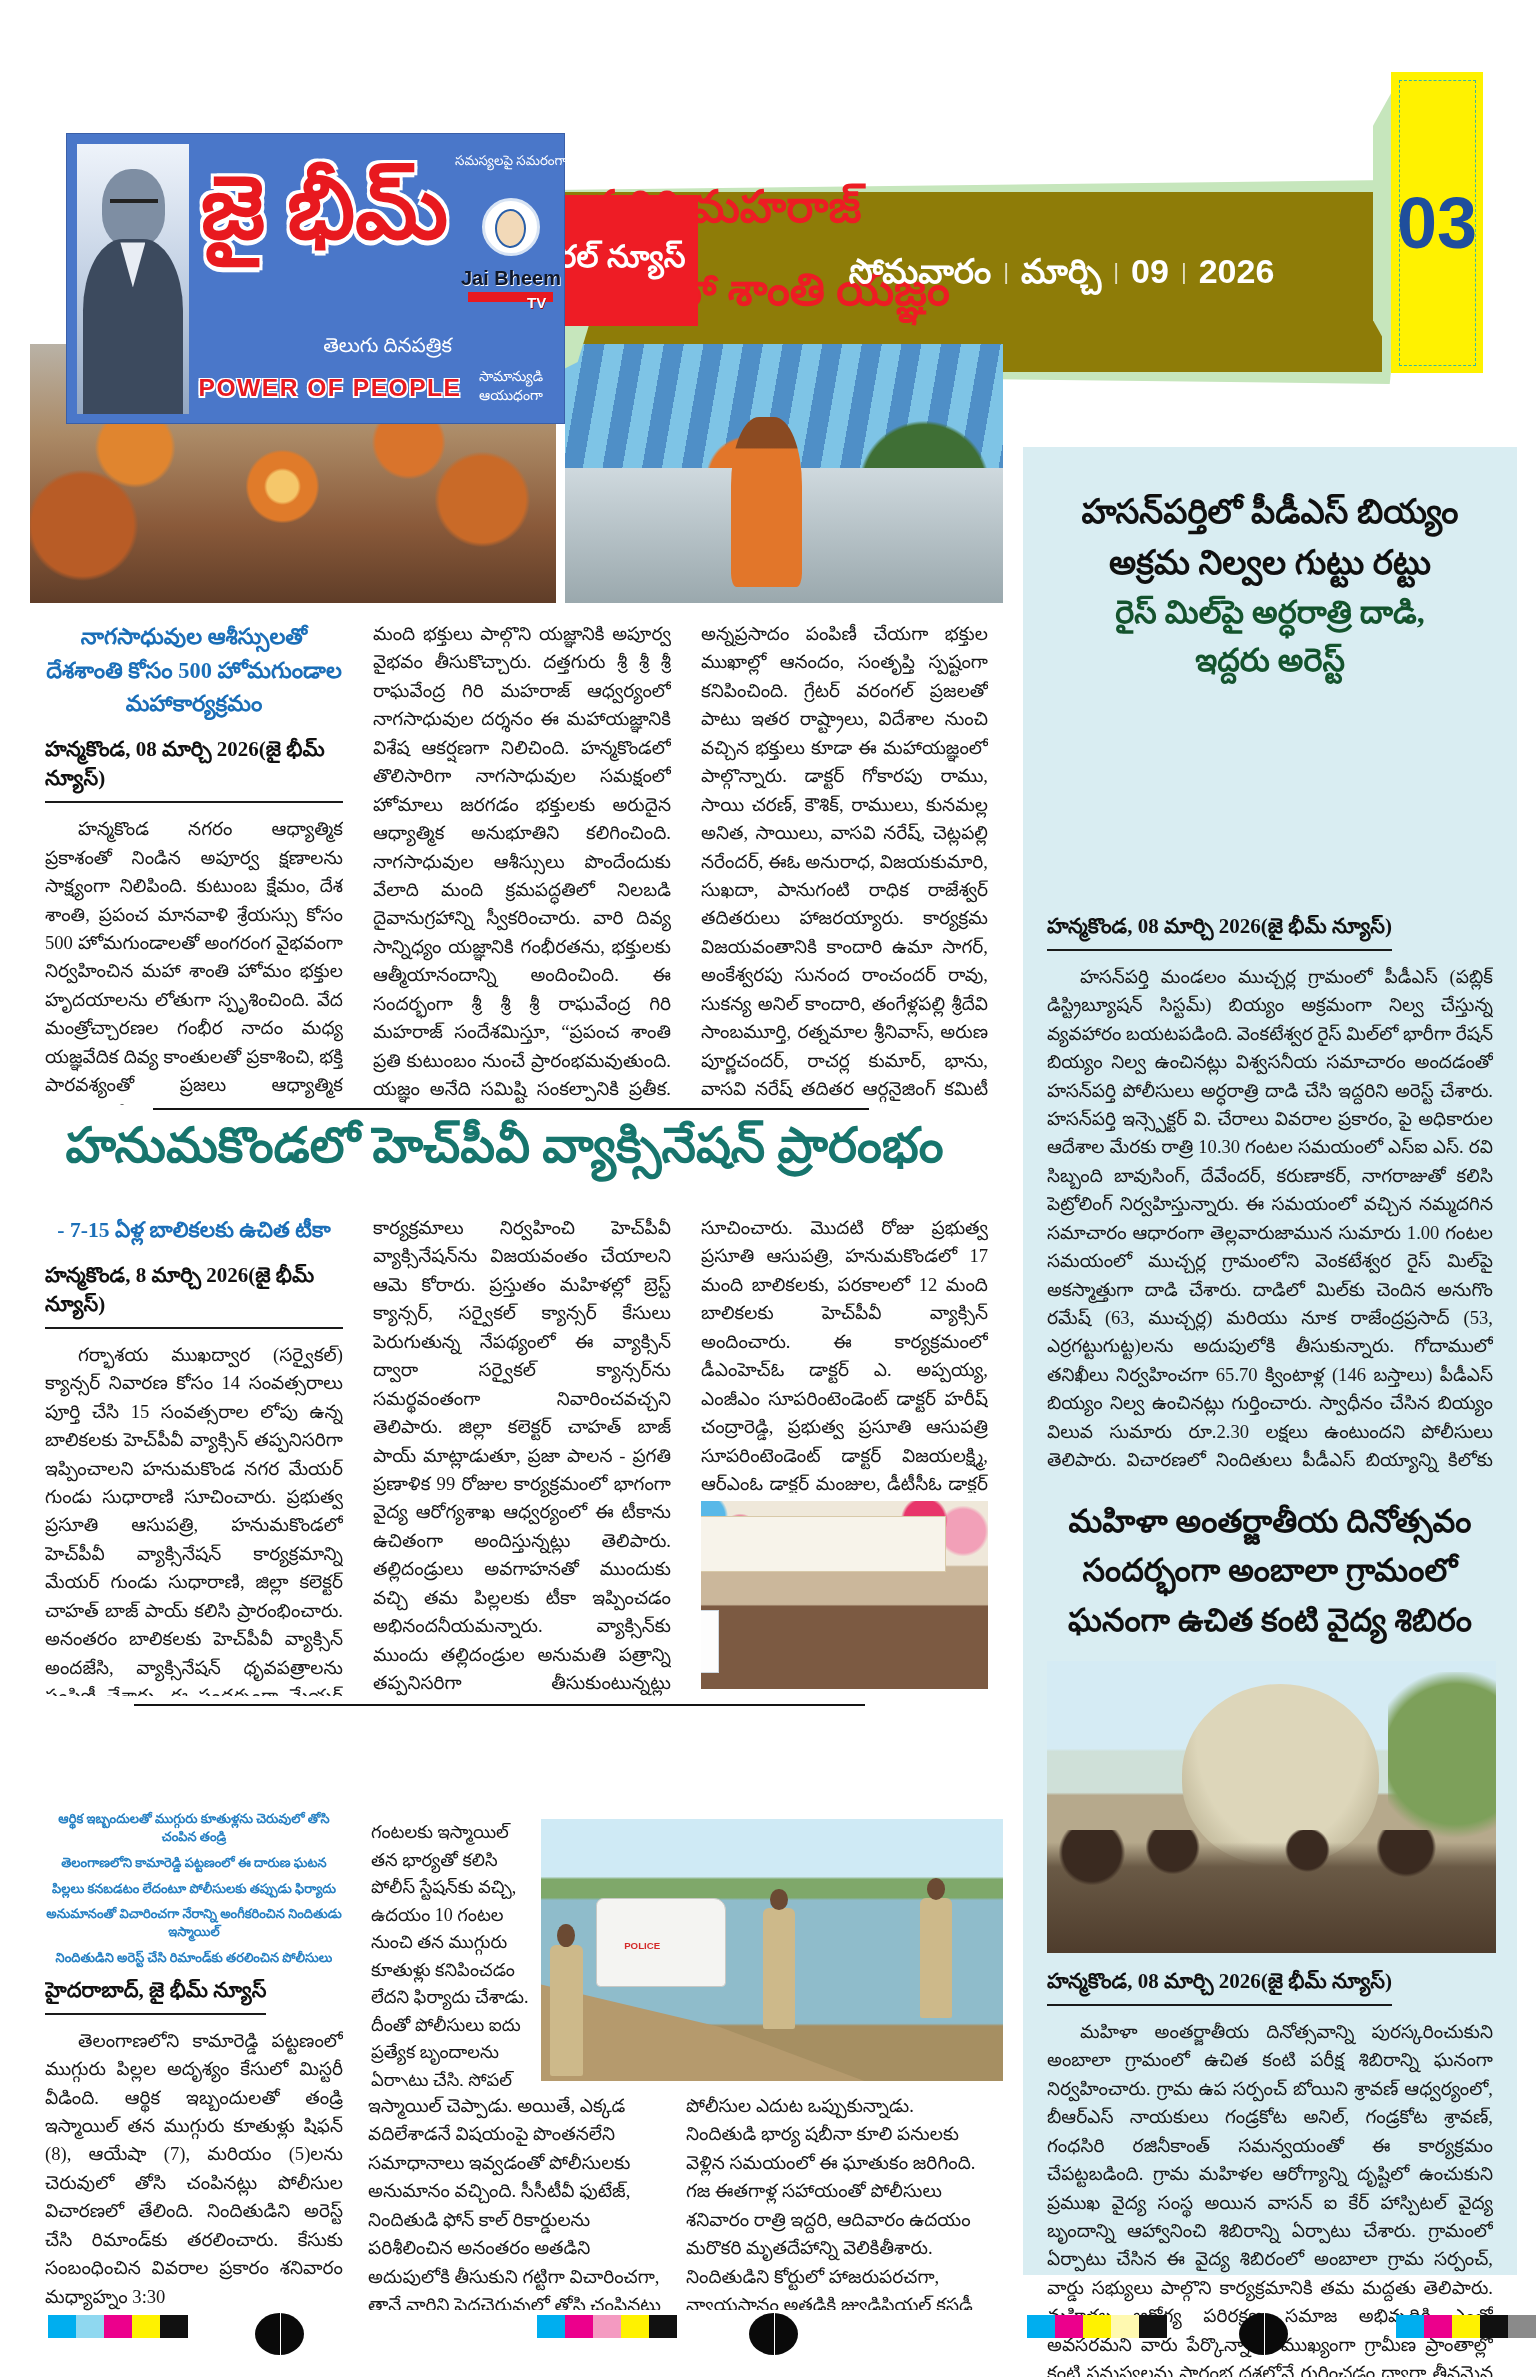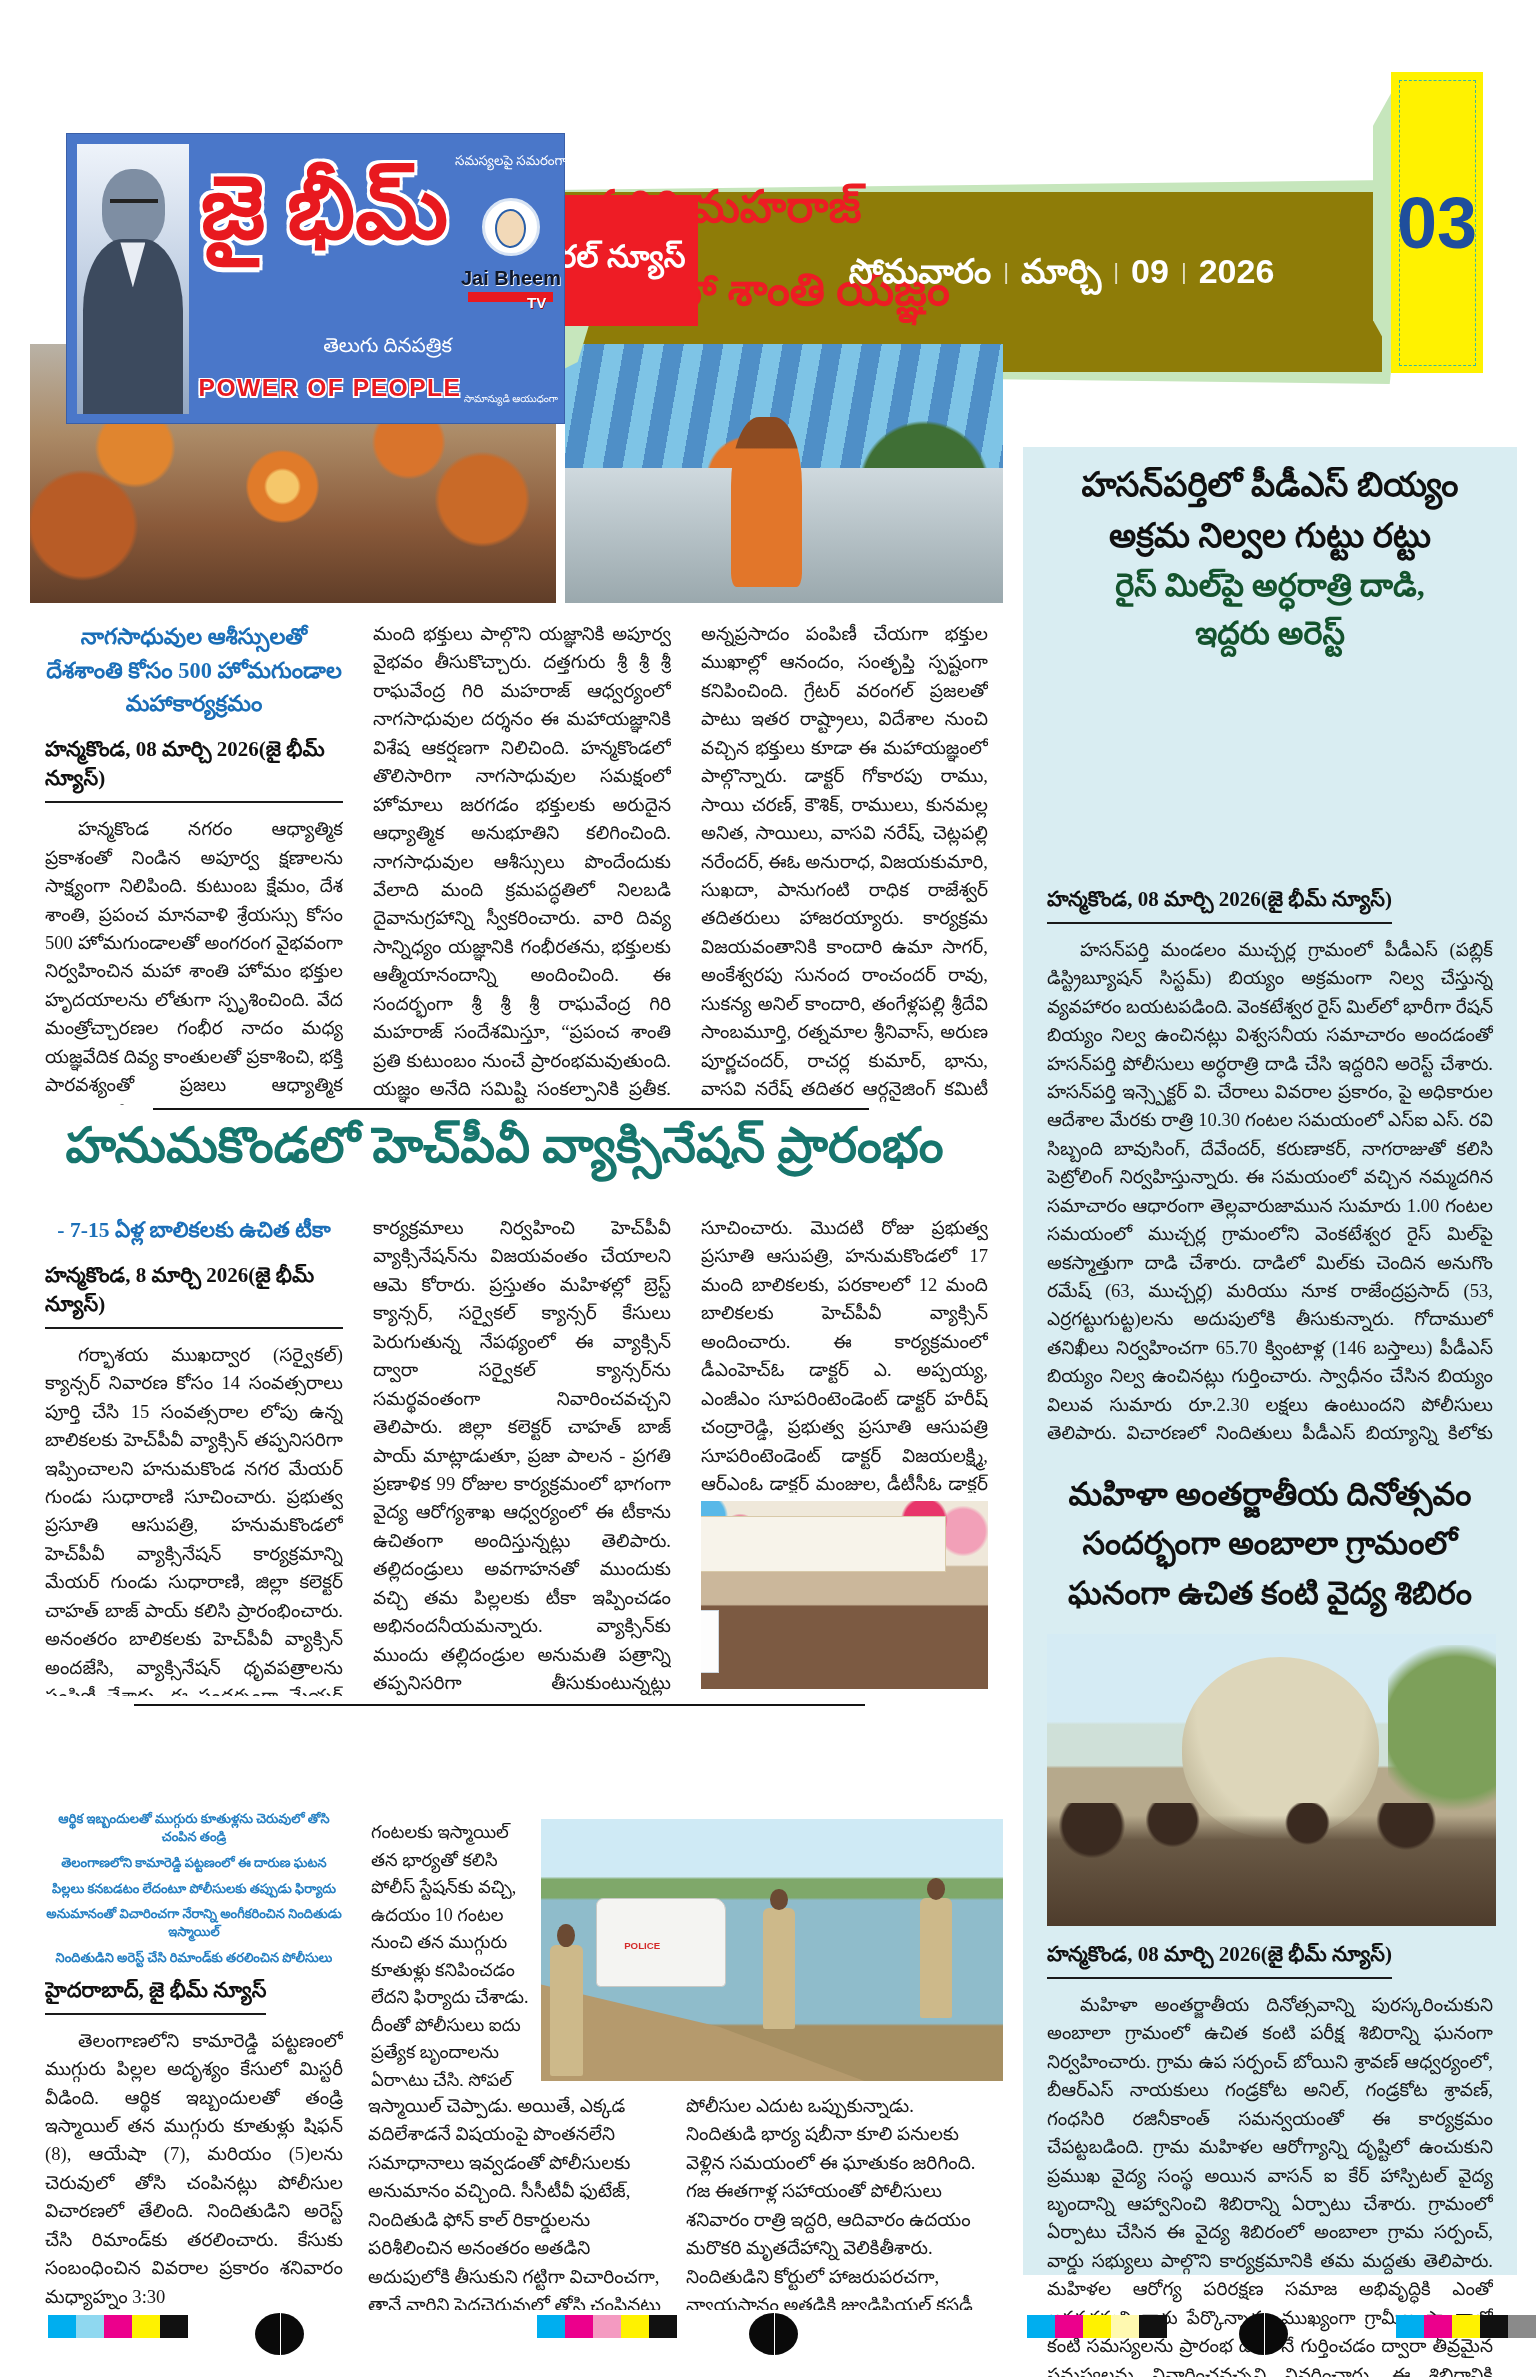--- a/index.html
+++ b/index.html
@@ -40,21 +40,21 @@
   .mast-title { position:absolute; left:128px; top:27px; width:259px; text-align:center;
     color:#e8191f; font-weight:bold; font-size:88px; line-height:1.1;
     text-shadow:-3px -3px 0 #fff,3px -3px 0 #fff,-3px 3px 0 #fff,3px 3px 0 #fff,0 4.5px 0 #fff; }
   .mast-sub { position:absolute; left:246px; top:200px; width:149px; text-align:center;
     color:#fff; font-size:20px; }
   .mast-slogan { position:absolute; left:125px; top:240px; width:276px; text-align:center;
     color:#e8191f; font-weight:bold; font-size:24.6px; letter-spacing:1.5px;
     text-shadow:-1.5px -1.5px 0 #fff,1.5px -1.5px 0 #fff,-1.5px 1.5px 0 #fff,1.5px 1.5px 0 #fff; }
   .mast-right { position:absolute; left:388px; top:0; width:112px; height:100%; }
   .mast-tag-top { position:absolute; left:0; top:19.4px; width:100%; text-align:left; color:#fff; font-size:13.4px; }
-  .mast-tag-bottom { position:absolute; left:0; bottom:16.4px; width:100%; text-align:center; color:#fff; font-size:10px; }
+  .mast-tag-bottom { position:absolute; left:0; bottom:16.4px; width:100%; text-align:center; color:#fff; font-size:14px; }
   .tv-circle { position:absolute; left:27px; top:64px; width:58px; height:58px; border-radius:50%;
     background:#fff; border:3px solid #d8e4f4; }
   .tv-circle .inner { position:absolute; left:10.4px; top:7.5px; width:31px; height:39px; border-radius:50%;
     background:#f2d9b8; border:2.2px solid #2a5fa8; }
   .tv-name { position:absolute; left:0; top:133px; width:100%; text-align:center; color:#0f172a;
     font-weight:bold; font-size:20px; text-shadow:0.7px 0.7px 0 #fff; }
   .tv-band { position:absolute; left:13.4px; top:158px; width:85px; height:10.4px; background:#e8191f; }
   .tv-tv { position:absolute; left:72px; top:160px; color:#fff; font-weight:bold; font-size:15px;
     text-shadow:0.7px 0.7px 0 #a00; }
 
@@ -169,21 +169,21 @@
   .kam-col1 { position:absolute; left:45px; top:1810px; width:298px; height:502px; overflow:hidden; }
   .kam-sub { color:#2580c3; font-weight:bold; font-size:13px; line-height:1.4; text-align:center; margin-bottom:7.5px; }
   .kam-col2 { position:absolute; left:371px; top:1819px; width:163px; height:267px; overflow:hidden; }
   .kam-col2 .body-text, .kam-below .body-text { text-align:left; }
   .kam-below { position:absolute; height:218px; overflow:hidden; }
   .kam-below-left { left:368px; top:2092px; width:294px; }
   .kam-below-right { left:686px; top:2092px; width:300px; }
 
   
   .right-panel { position:absolute; left:1023px; top:447px; width:494px; height:1828px;
-    background:#d9edf2; padding:12px 24px; }
+    background:#d9edf2; padding:39px 24px; }
   .rp-headline { color:#101010; font-weight:bold; font-size:34px; line-height:1.5; text-align:center; }
   .rp-subhead { color:#14532d; font-weight:bold; font-size:32px; line-height:1.5; text-align:center; margin-top:0; }
   .rp-dateline-wrap { margin-top:16.4px; }
   .rp-body { font-size:18.6px; line-height:1.52; text-align:justify; overflow:hidden; }
   .rp-body-1 { height:513px; }
   .rp-body-2 { height:417px; }
   .rp-headline-2 { color:#101010; font-weight:bold; font-size:32px; line-height:1.55; text-align:center; margin-top:21px; }
 
   
   .marks { position:absolute; left:0; top:2313px; width:100%; height:45px; }

